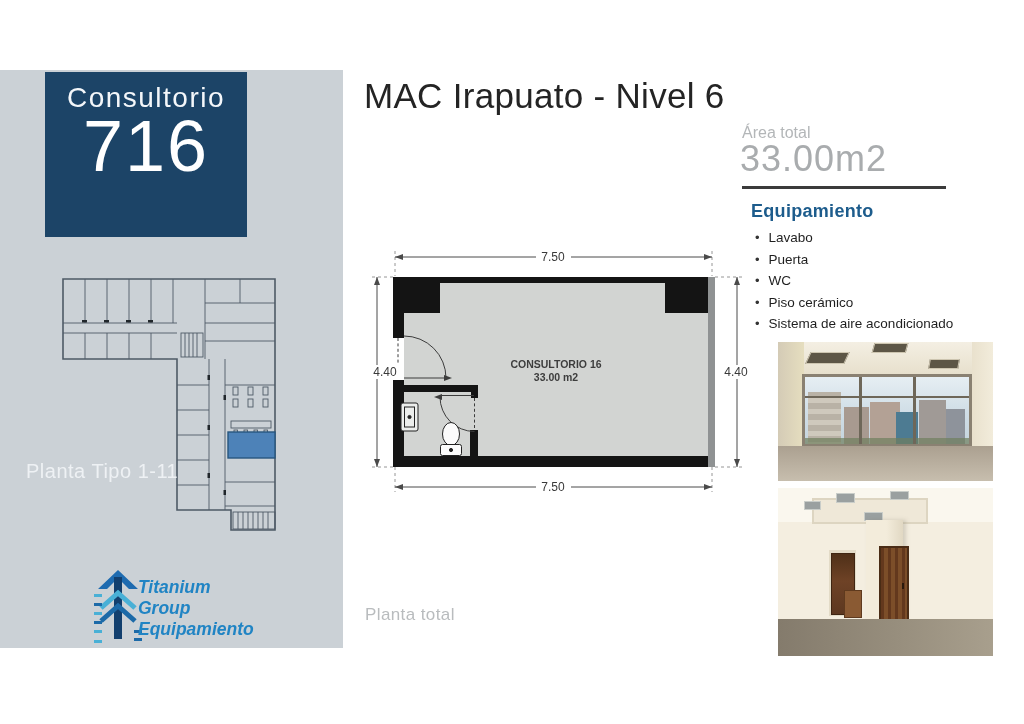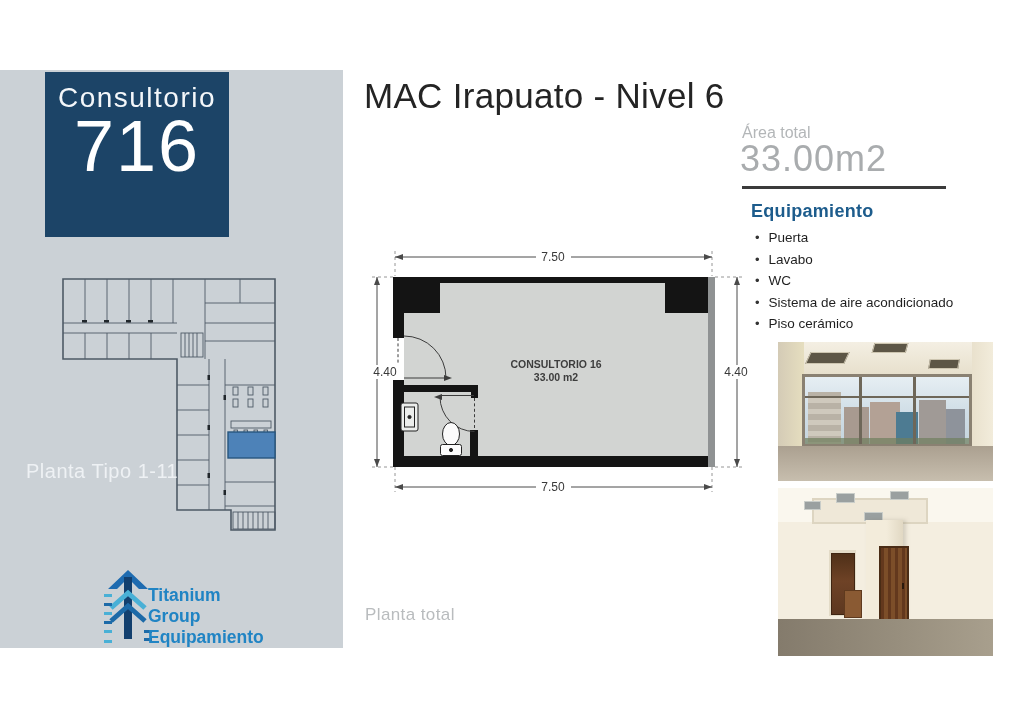--- a/index.html
+++ b/index.html
@@ -2,26 +2,26 @@
 <html><head>
 <meta charset="utf-8">
 <style>
   html,body{margin:0;padding:0;background:#fff;}
   body{width:1024px;height:724px;position:relative;overflow:hidden;
        font-family:"Liberation Sans", sans-serif;color:#222;}
   .abs{position:absolute;}
 
   
   .sidebar{left:0;top:70px;width:343px;height:578px;background:#cbd1d6;}
-  .unit-card{left:45px;top:2px;width:184px;height:165px;background:#1c4467;
+  .unit-card{left:45px;top:2px;width:202px;height:165px;background:#1c4467;
              display:flex;flex-direction:column;align-items:center;}
   .unit-label{color:#f4f7fa;font-size:28px;font-weight:300;letter-spacing:1.5px;margin-top:10px;}
   .unit-number{color:#ffffff;font-size:72px;font-weight:400;line-height:1.0;letter-spacing:2px;margin-top:-4px;text-align:center;}
   .mini-caption{left:26px;top:390px;font-size:20px;font-weight:300;color:#eef1f4;letter-spacing:.5px;}
-  .logo{left:104px;top:498px;display:flex;align-items:flex-end;}
+  .logo{left:94px;top:498px;display:flex;align-items:center;font-style:italic;}
   .logo-text{margin-left:-6px;color:#2084c4;font-size:17.5px;font-weight:600;line-height:21px;}
 
   
   .page-title{left:364px;top:76px;font-size:35px;color:#242424;font-weight:400;letter-spacing:.3px;}
   .area-label{left:742px;top:124px;font-size:16px;color:#b3b6b8;}
   .area-value{left:740px;top:138px;font-size:36px;color:#a9acae;letter-spacing:1px;}
   .area-rule{left:742px;top:186px;width:204px;height:3px;background:#3b3b3b;}
   .equip-heading{left:751px;top:201px;font-size:18px;color:#1d5c8c;font-weight:700;letter-spacing:.3px;}
   .equip-list{left:755px;top:227px;list-style:none;margin:0;padding:0;}
   .equip-list li{font-size:13.5px;color:#1f1f1f;height:21.5px;display:flex;align-items:center;}
@@ -182,25 +182,25 @@
   </div>
 </div>
 
 <div class="abs page-title">MAC Irapuato - Nivel 6</div>
 
 <div class="abs area-label">Área total</div>
 <div class="abs area-value">33.00m2</div>
 <div class="abs area-rule"></div>
 <div class="abs equip-heading">Equipamiento</div>
 <ul class="abs equip-list">
+  <li>Lavabo</li>
   <li>Puerta</li>
-  <li>Lavabo</li>
   <li>WC</li>
+  <li>Piso cerámico</li>
   <li>Sistema de aire acondicionado</li>
-  <li>Piso cerámico</li>
 </ul>
 
 <svg class="abs" style="left:370px;top:245px;" width="380" height="250" viewBox="0 0 380 250">
 
   <rect x="34" y="38" width="304" height="173" fill="#d2d4d2"></rect>
 
   <g fill="#141414">
     <rect x="23" y="32" width="315" height="6"></rect>
     <rect x="23" y="32" width="47" height="36"></rect>
     <rect x="295" y="32" width="43" height="36"></rect>

